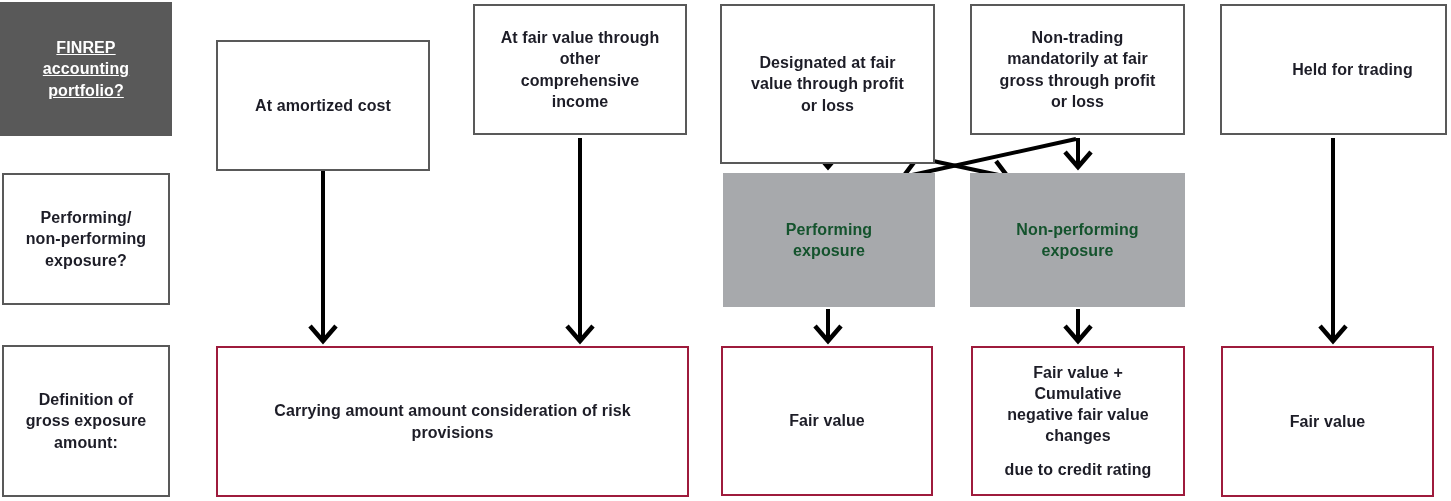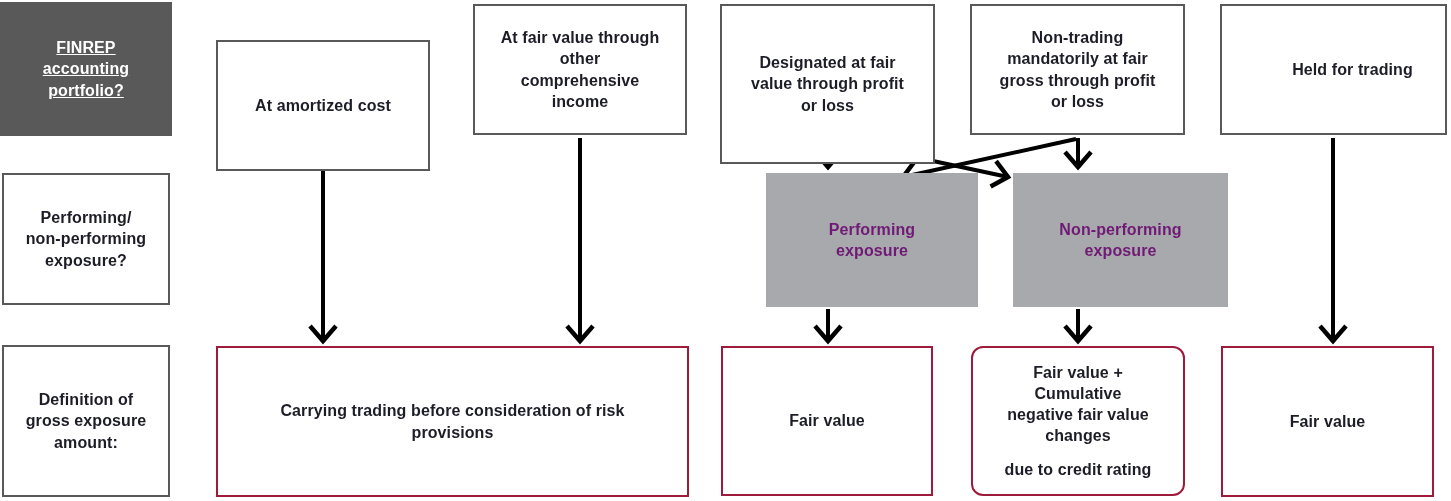--- a/index.html
+++ b/index.html
@@ -21,39 +21,39 @@
     font-size: 16px;
     font-weight: 600;
     line-height: 1.32;
     color: #1d1d27;
     letter-spacing: 0.1px;
   }
   .txt { white-space: pre-line; padding: 4px 10px; }
   .para2 { margin-top: 5px; }
   .outlined { background: #ffffff; border: 2px solid #595959; }
   .dark     { background: #595959; color: #ffffff; text-decoration: underline; }
-  .grayfill { background: #a7a9ac; color: #701a75; margin-left: 43px; }
+  .grayfill { background: #a7a9ac; color: #14532d; }
   .crimson  { background: #ffffff; border: 2.5px solid #9e1b3c; }
 
   .pos-finrep     { left: 0;      top: 2px;   width: 172px; height: 134px; }
   .pos-exposure   { left: 2px;    top: 173px; width: 168px; height: 132px; }
   .pos-definition { left: 2px;    top: 345px; width: 168px; height: 152px; }
 
   .pos-p1 { left: 216px;  top: 4px; width: 214px; height: 131px; margin-top: 36px; }
   .pos-p2 { left: 473px;  top: 4px; width: 214px; height: 131px; }
   .pos-p3 { left: 720px;  top: 4px; width: 215px; height: 160px; }
   .pos-p4 { left: 970px;  top: 4px; width: 215px; height: 131px; }
   .pos-p5 { left: 1220px; top: 4px; width: 227px; height: 131px; padding-left: 38px; }
 
   .pos-e1 { left: 723px;  top: 173px; width: 212px; height: 134px; }
   .pos-e2 { left: 970px;  top: 173px; width: 215px; height: 134px; }
 
   .pos-d1 { left: 216px;  top: 346px; width: 473px; height: 151px; }
   .pos-d2 { left: 721px;  top: 346px; width: 212px; height: 150px; }
-  .pos-d3 { left: 971px;  top: 346px; width: 214px; height: 150px; border-radius: 12px; }
+  .pos-d3 { left: 971px;  top: 346px; width: 214px; height: 150px; }
   .pos-d4 { left: 1221px; top: 346px; width: 213px; height: 151px; }
 
   svg.arrows { position: absolute; left: 0; top: 0; pointer-events: none; }
 </style>
 </head>
 <body>
 
 <div class="canvas">
 
   <svg class="arrows" width="1451" height="501" viewBox="0 0 1451 501">
@@ -116,21 +116,21 @@
   <div class="box grayfill pos-e1">
     <div class="txt">Performing
 exposure</div>
   </div>
   <div class="box grayfill pos-e2">
     <div class="txt">Non-performing
 exposure</div>
   </div>
 
   <div class="box crimson pos-d1">
-    <div class="txt">Carrying trading before consideration of risk
+    <div class="txt">Carrying amount amount consideration of risk
 provisions</div>
   </div>
   <div class="box crimson pos-d2">
     <div class="txt">Fair value</div>
   </div>
   <div class="box crimson pos-d3">
     <div>
       <div class="txt">Fair value +
 Cumulative
 negative fair value

